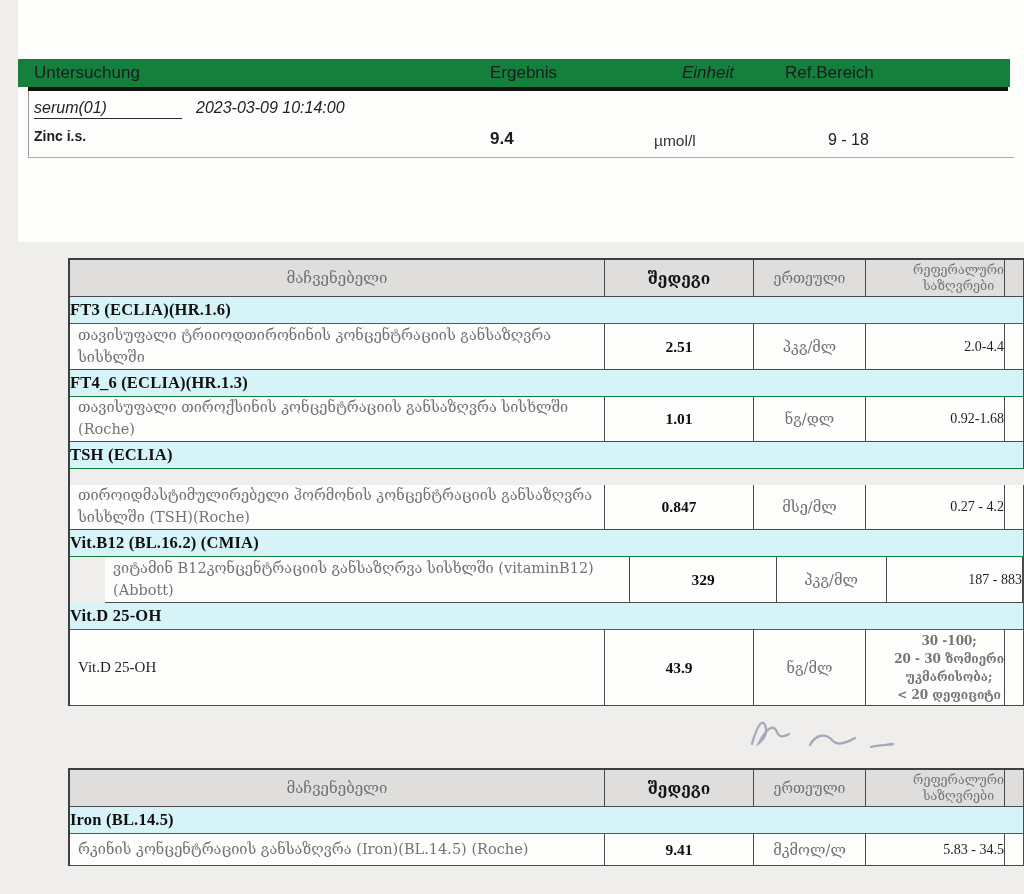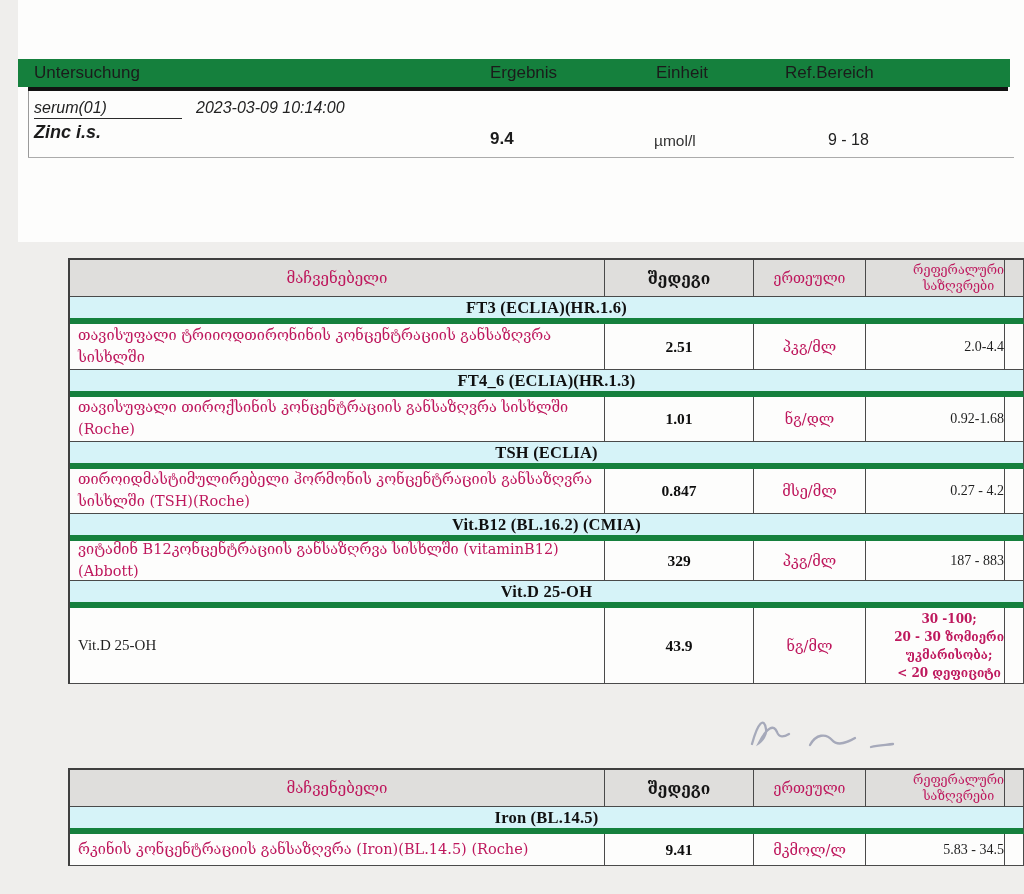--- a/index.html
+++ b/index.html
@@ -14,66 +14,66 @@
   }
   .abs { position:absolute; }
 
   
   .top-page { left:18px; top:0; width:1006px; height:242px; background:#fdfdfc; }
 
   
   .de-header { left:18px; top:59px; width:992px; height:28px; background:#15803d;
                font-size:17px; color:#1b1b1b; }
   .de-header span { position:absolute; top:4px; }
-  .de-col1 { left:16px; }  .de-col2 { left:472px; } .de-col3 { left:638px; } .de-col4 { left:767px; }
+  .de-col1 { left:16px; }  .de-col2 { left:472px; } .de-col3 { left:664px;font-style:italic; } .de-col4 { left:767px; }
   .de-thickline { left:28px; top:87px; width:980px; height:4px; background:#121212; }
   .de-leftline  { left:28px; top:91px; width:1px; height:67px; background:#9a9a9a; }
   .de-botline   { left:28px; top:157px; width:986px; height:1px; background:#ababab; }
 
   .sample-row { left:34px; top:99px; height:20px; font-size:16px; font-style:italic; color:#222; }
   .sample-name { display:inline-block; min-width:148px; border-bottom:1.5px solid #2a2a2a; padding-bottom:1px; }
   .sample-dt { position:absolute; left:162px; top:0; white-space:nowrap; }
 
-  .zinc-name { left:34px; top:122px; font-size:18px; font-weight:bold;font-style:italic; }
+  .zinc-name { left:34px; top:128px; font-size:14px; font-weight:bold; }
   .zinc-res  { left:490px; top:129px; font-size:17px; font-weight:bold; }
   .zinc-unit { left:654px; top:132px; font-size:15.5px; color:#333; }
   .zinc-ref  { left:828px; top:131px; font-size:16px; color:#222; }
 
   
   .g-table { position:absolute; left:68px; width:956px;
              border-top:2px solid #3f3f3f; border-left:2px solid #3f3f3f; }
   .grow { display:flex; width:100%; }
   .cell { border-right:1px solid #4a4a4a; border-bottom:1px solid #4a4a4a;
           background:#fdfdfc; display:flex; align-items:center; justify-content:center; }
   .c1 { width:535px; justify-content:flex-start; padding:3px 8px; }
   .c2 { width:149px; } .c3 { width:112px; } .c4 { width:139px;justify-content:flex-end; }
   .c5 { flex:1; }
   .hdr .cell { background:#dfdedc; }
   .band-cell { flex:1; background:#d6f3f8; border-right:1px solid #4a4a4a;
-               border-bottom:6px solid #15803d;
-               display:flex; align-items:center; justify-content:center; }
-
-  .geo { font-family:"DejaVu Serif","DejaVu Sans",serif; color:#be185d; }
+               border-bottom:1px solid #15803d;
+               display:flex; align-items:center; }
+
+  .geo { font-family:"DejaVu Serif","DejaVu Sans",serif; color:#737373; }
   .hdr-ind  { font-size:15px; }
   .hdr-res  { font-size:15.5px; font-weight:bold; color:#141414; }
   .hdr-unit { font-size:14px; }
   .hdr-ref  { font-size:12.5px; line-height:1.3; text-align:center; }
 
   .band-title { font-family:"Liberation Serif",serif; font-weight:bold;
                 font-size:16.5px; color:#101010; letter-spacing:0.2px; }
   .name-text { font-size:14.5px; line-height:1.5; }
   .res-text  { font-family:"Liberation Serif",serif; font-weight:bold; font-size:15.5px; color:#0e0e0e; }
   .unit-text { font-size:14.5px;text-align:right; }
   .ref-text  { font-family:"Liberation Serif",serif; font-size:14px; color:#1f1f1f; }
   .ref-multi { font-size:12px; line-height:1.5; text-align:center;font-weight:bold; }
 
   .h-hdr  { height:37px; }
   .h-band { height:27px; }
-  .h-r1 { height:46px; } .h-r2 { height:45px; } .h-r3 { height:45px; }
-  .h-r4 { height:40px; } .h-r5 { height:76px; } .h-r6 { height:32px; }
+  .h-r1 { height:46px; } .h-r2 { height:45px; } .h-r3 { height:45px;margin-top:16px; }
+  .h-r4 { height:46px;padding-left:35px; } .h-r5 { height:76px; } .h-r6 { height:32px; }
 
   .t1 { top:258px; }
   .t2 { top:768px; }
 
   
   .sig { left:738px; top:700px; width:210px; height:62px; }
 </style>
 </head>
 <body>
 

